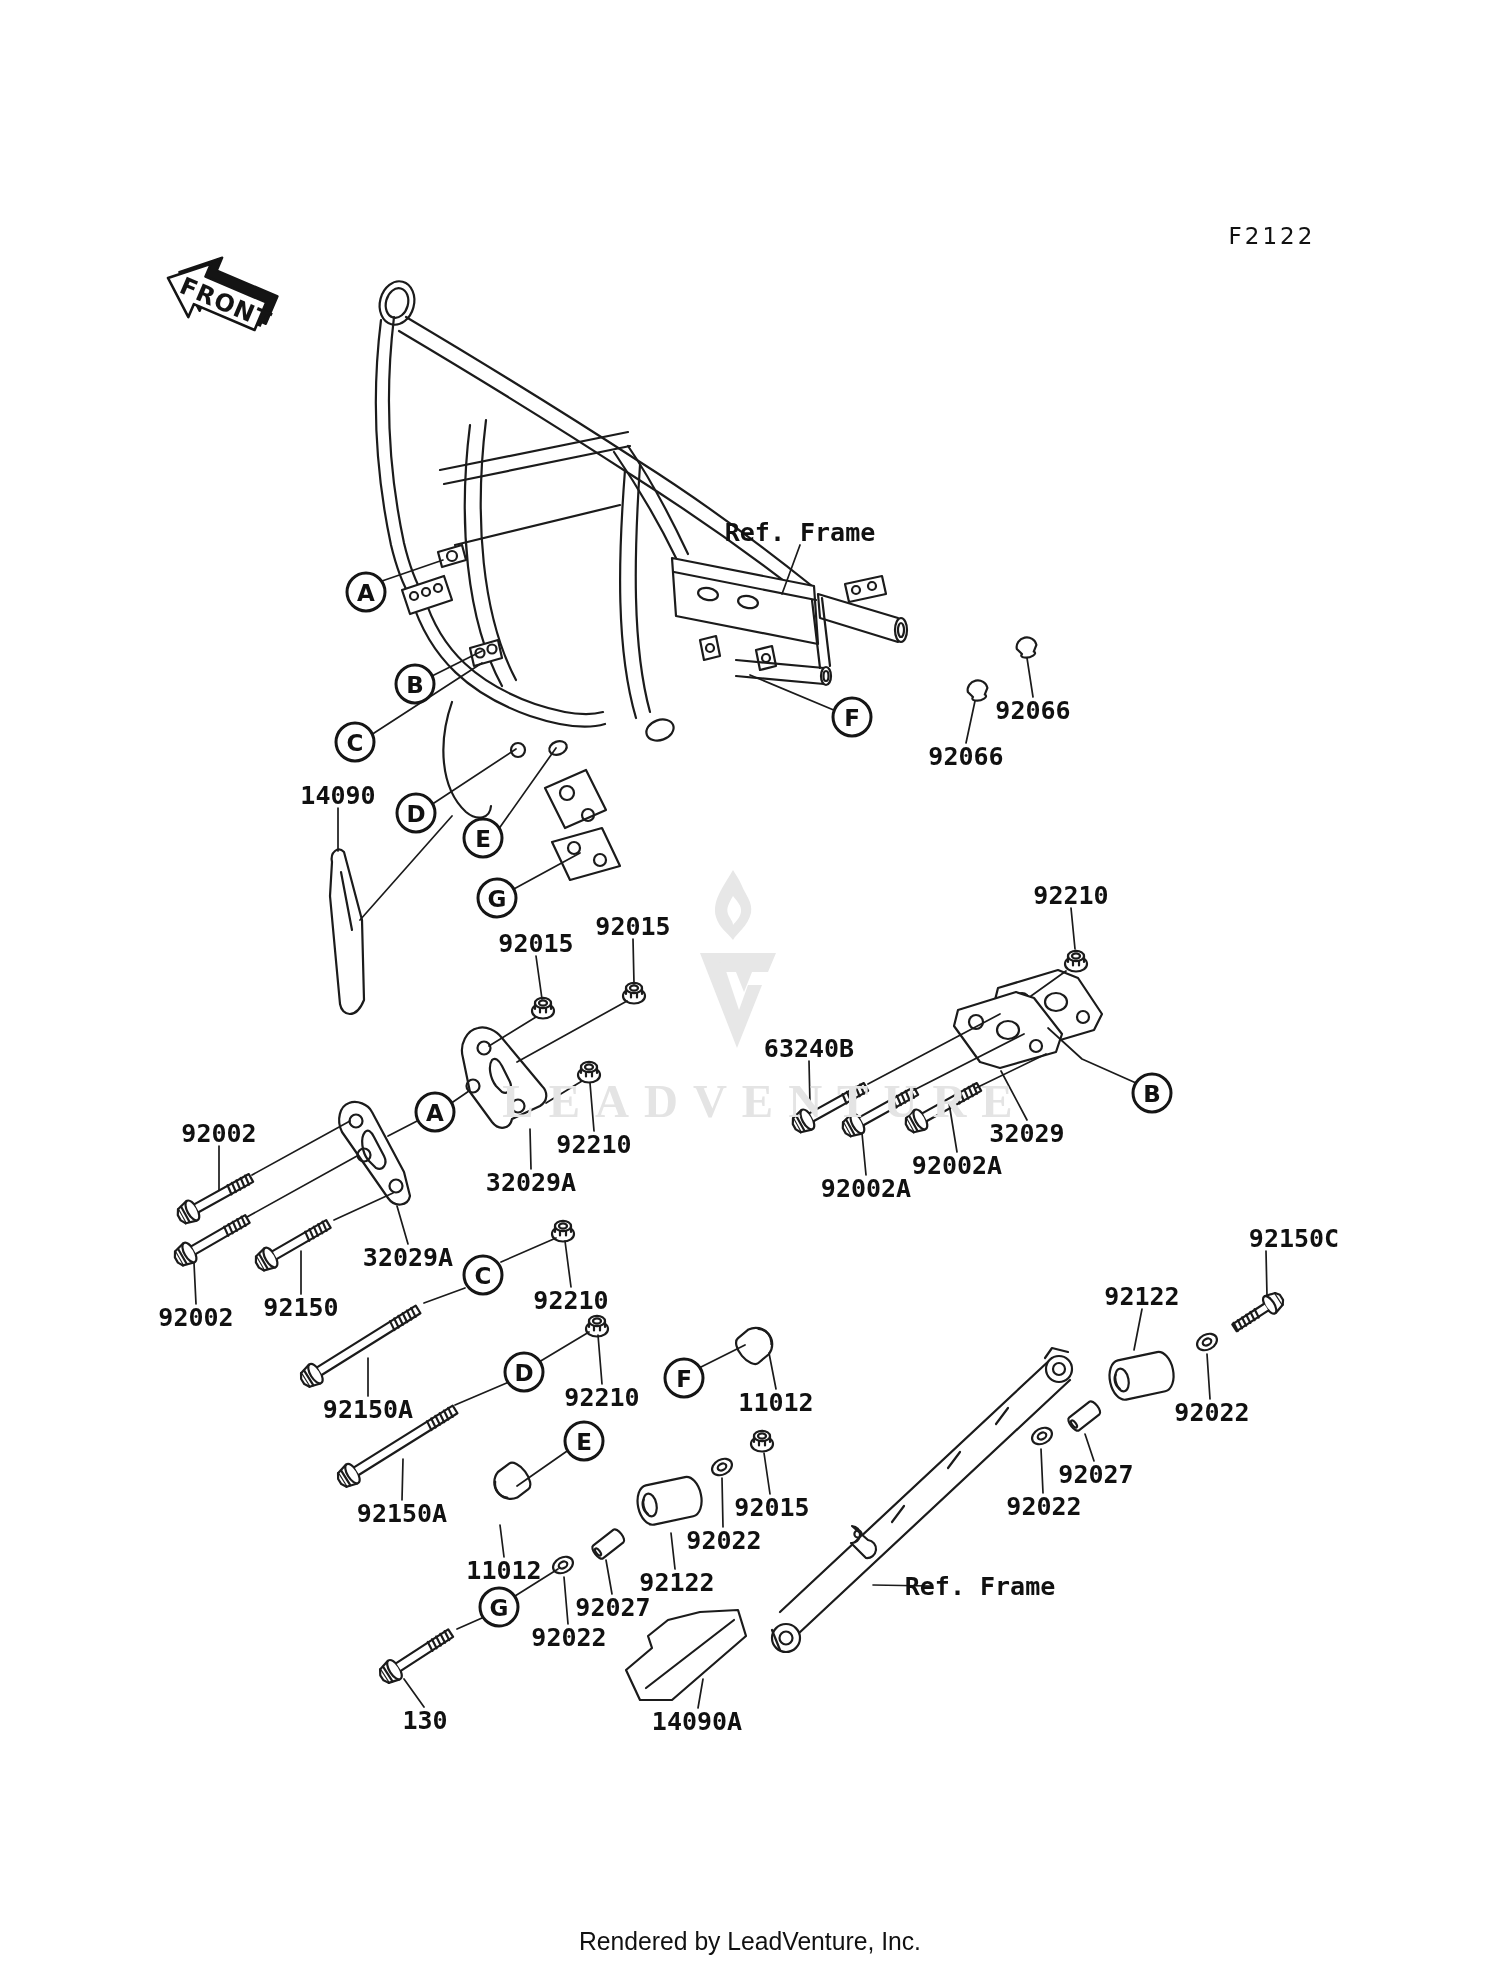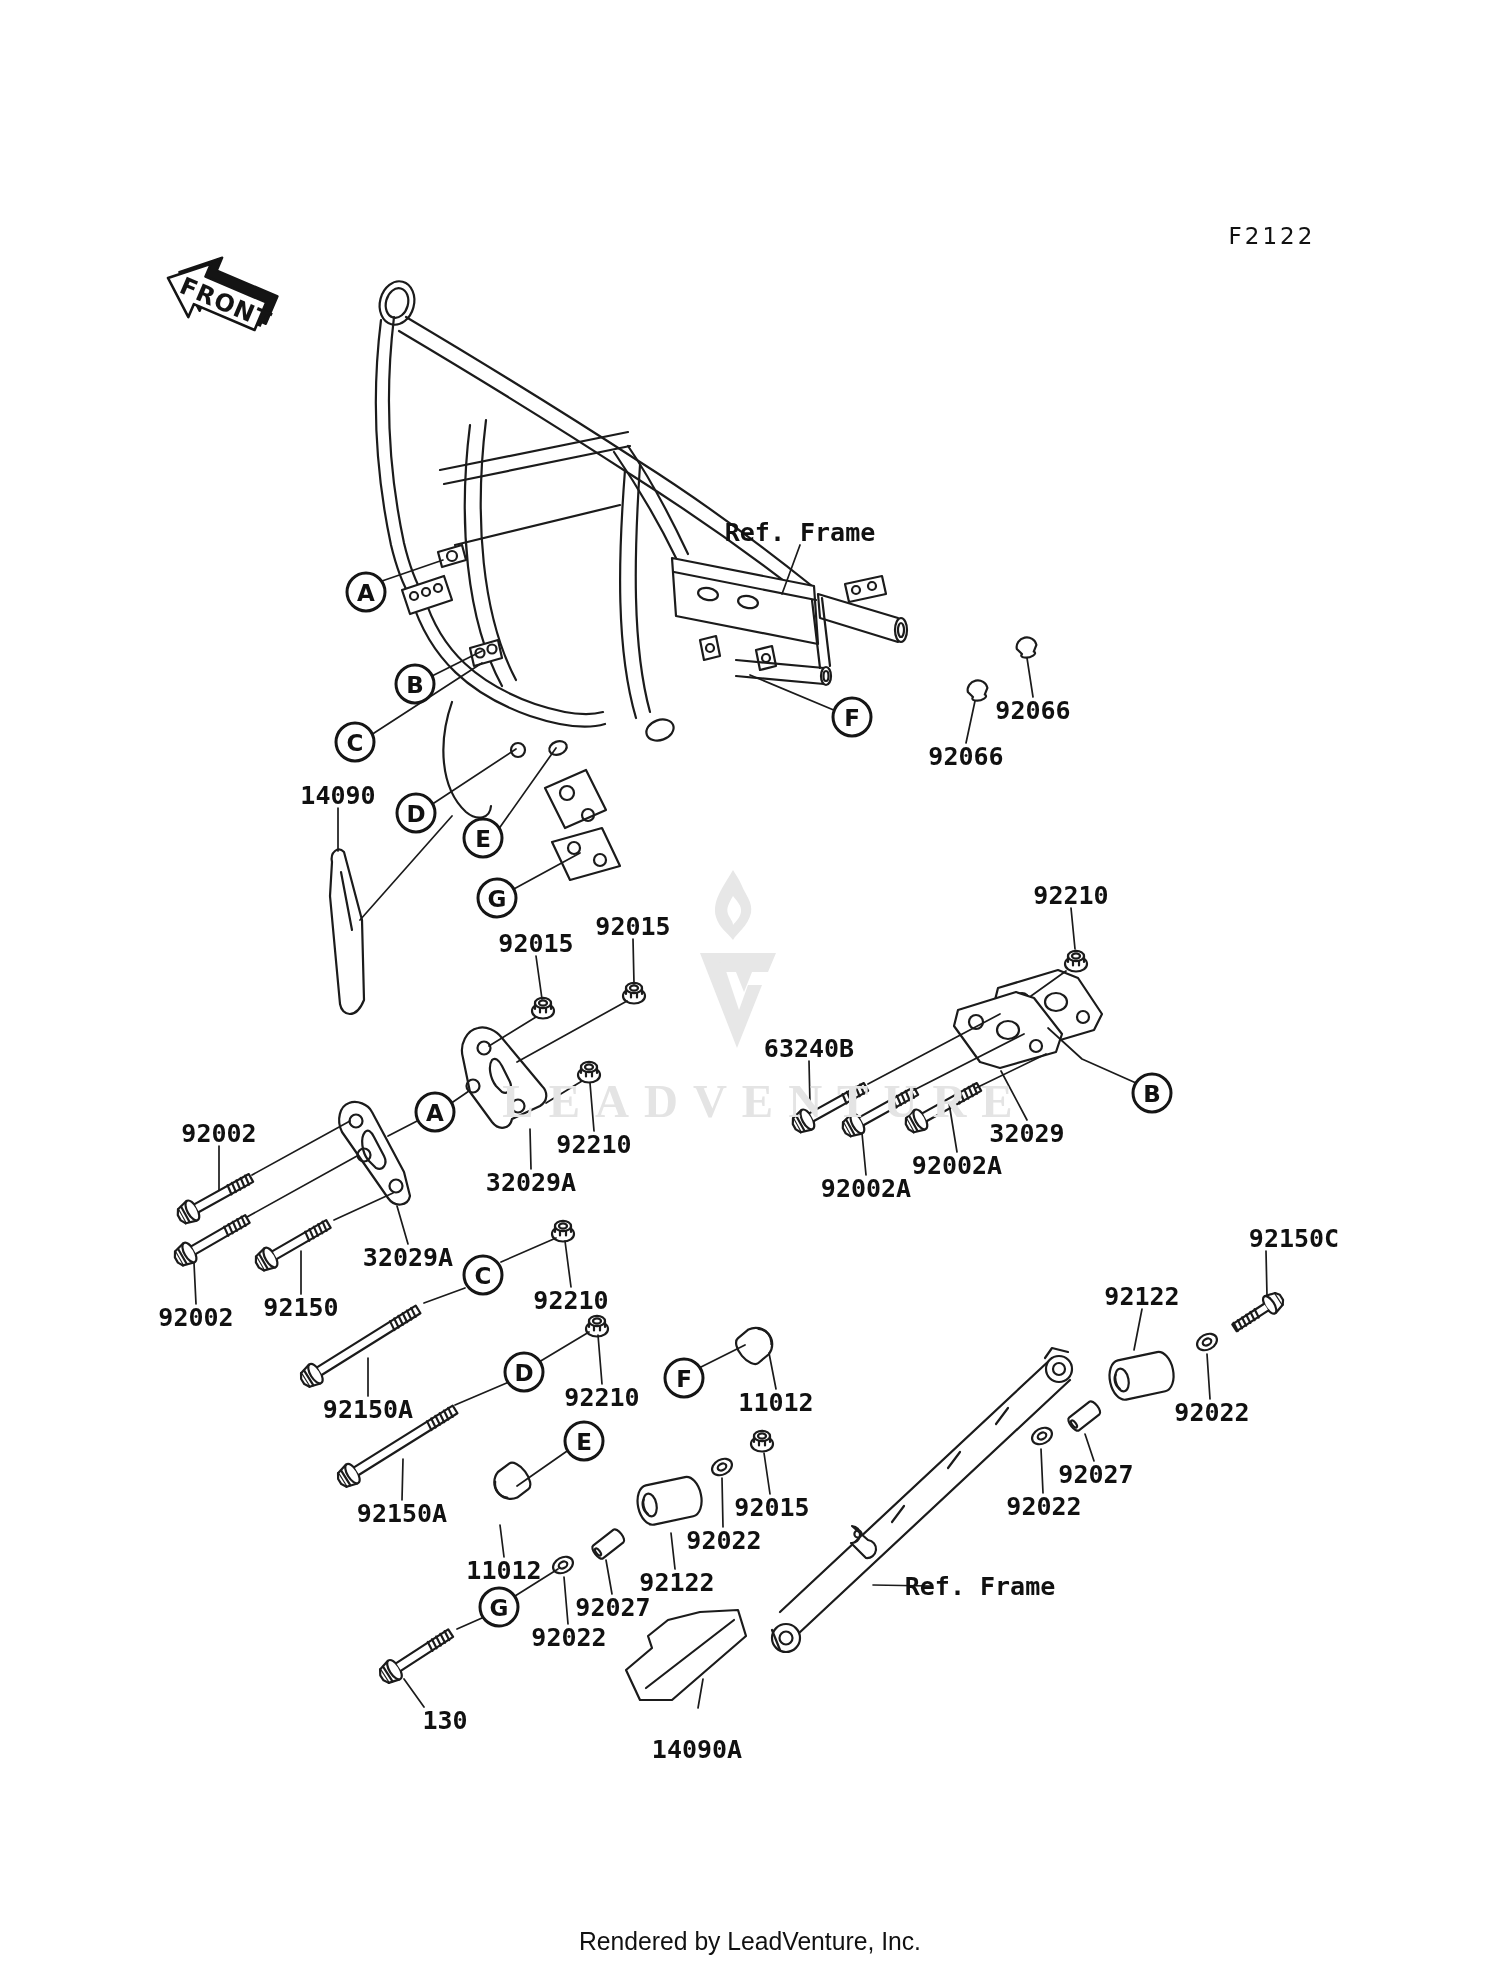--- a/index.html
+++ b/index.html
@@ -301,22 +301,22 @@
       <div class="plabel" style="left: 368px; top: 1409px;">92150A</div>
       <div class="plabel" style="left: 602px; top: 1397px;">92210</div>
       <div class="plabel" style="left: 776px; top: 1402px;">11012</div>
       <div class="plabel" style="left: 402px; top: 1513px;">92150A</div>
       <div class="plabel" style="left: 772px; top: 1507px;">92015</div>
       <div class="plabel" style="left: 504px; top: 1570px;">11012</div>
       <div class="plabel" style="left: 724px; top: 1540px;">92022</div>
       <div class="plabel" style="left: 677px; top: 1582px;">92122</div>
       <div class="plabel" style="left: 613px; top: 1607px;">92027</div>
       <div class="plabel" style="left: 569px; top: 1637px;">92022</div>
-      <div class="plabel" style="left: 445px; top: 1720px;">130</div>
-      <div class="plabel" style="left: 697px; top: 1721px; margin-top: 28px;">14090A</div>
+      <div class="plabel" style="left: 425px; top: 1720px;">130</div>
+      <div class="plabel" style="left: 697px; top: 1721px;">14090A</div>
       <div class="plabel" style="left: 980px; top: 1586px;">Ref. Frame</div>
       <div class="plabel" style="left: 1294px; top: 1238px;">92150C</div>
       <div class="plabel" style="left: 1142px; top: 1296px;">92122</div>
       <div class="plabel" style="left: 1212px; top: 1412px;">92022</div>
       <div class="plabel" style="left: 1096px; top: 1474px;">92027</div>
       <div class="plabel" style="left: 1044px; top: 1506px;">92022</div>
       <div class="letter" style="left: 366px; top: 592px;">A</div>
       <div class="letter" style="left: 415px; top: 684px;">B</div>
       <div class="letter" style="left: 355px; top: 742px;">C</div>
       <div class="letter" style="left: 416px; top: 813px;">D</div>

